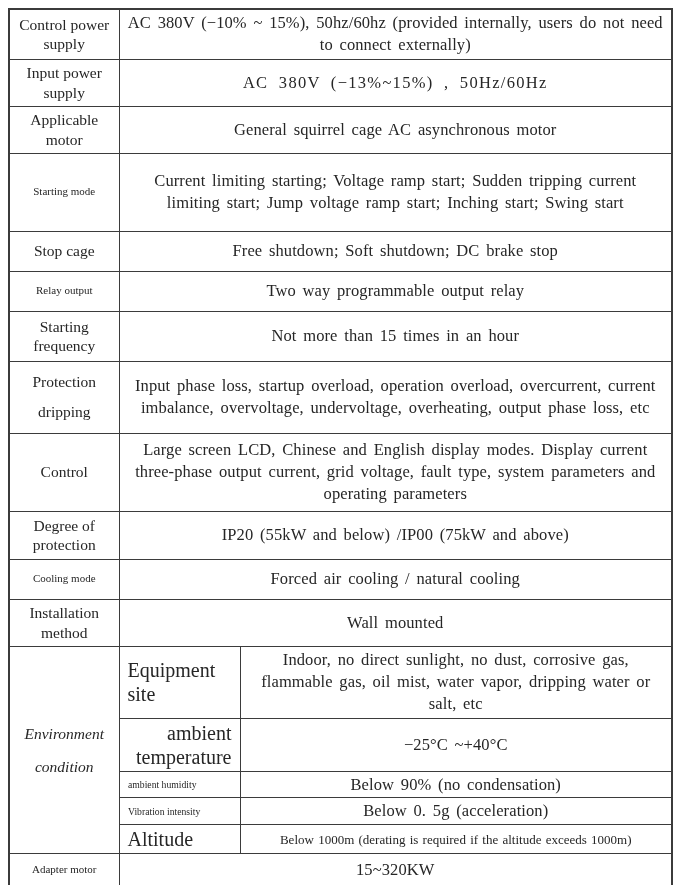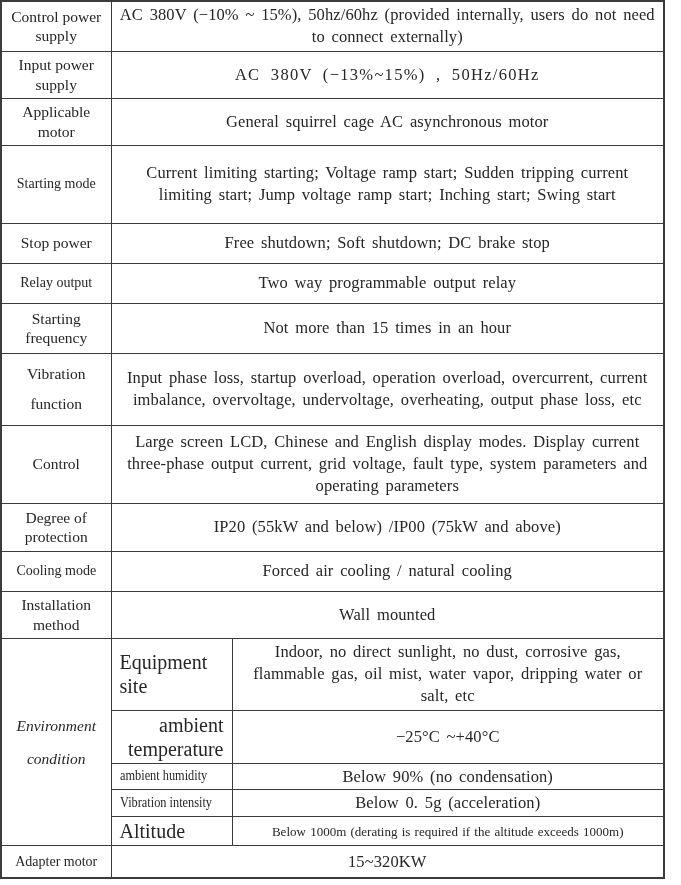--- a/index.html
+++ b/index.html
@@ -8,21 +8,21 @@
     --background:#ffffff;
   }
   *{box-sizing:border-box;}
   html,body{margin:0;padding:0;}
   body{
     width:681px;height:885px;overflow:hidden;
     background:var(--background);
     color:var(--text);
     font-family:"Liberation Serif","DejaVu Serif",serif;
   }
-  .page{width:681px;height:885px;}
+  .page{width:681px;height:885px;padding:8px;}
   table.spec{
     width:665px;
     border-collapse:collapse;
     table-layout:fixed;
     border:2.5px solid var(--border);
   }
   .spec td{
     border:1.5px solid var(--border);
     padding:2px 8px;
     overflow:hidden;
@@ -48,21 +48,21 @@
   .con{
     text-align:center;
     vertical-align:middle;
     font-size:16.5px;
     line-height:1.33;
     word-spacing:2.5px;
     letter-spacing:0.1px;
   }
   .spaced{letter-spacing:1.3px;word-spacing:5px;}
   .small{font-size:13px;word-spacing:1px;letter-spacing:0;margin-top:28px;}
-  .smalllab{font-size:14px;}
+  .smalllab{font-size:11px;}
   .nowrap{white-space:nowrap;}
   .spread{line-height:1.95;}
   .envspread{line-height:2.15;font-style:italic;}
   .cond{
     display:inline-block;
     transform:scaleX(0.88);
     transform-origin:left center;
     white-space:nowrap;
   }
   
@@ -95,36 +95,36 @@
       <td class="lab">Applicable motor</td>
       <td class="con" colspan="2">General squirrel cage AC asynchronous motor</td>
     </tr>
 
     <tr class="h78">
       <td class="lab nowrap smalllab">Starting mode</td>
       <td class="con" colspan="2">Current limiting starting; Voltage ramp start; Sudden tripping current limiting start; Jump voltage ramp start; Inching start; Swing start</td>
     </tr>
 
     <tr class="h40">
-      <td class="lab nowrap">Stop power</td>
+      <td class="lab nowrap">Stop cage</td>
       <td class="con" colspan="2">Free shutdown; Soft shutdown; DC brake stop</td>
     </tr>
 
     <tr class="h40">
       <td class="lab nowrap smalllab">Relay output</td>
       <td class="con" colspan="2">Two way programmable output relay</td>
     </tr>
 
     <tr class="h50">
       <td class="lab">Starting frequency</td>
       <td class="con" colspan="2">Not more than 15 times in an hour</td>
     </tr>
 
     <tr class="h72">
-      <td class="lab spread">Vibration function</td>
+      <td class="lab spread">Protection dripping</td>
       <td class="con" colspan="2">Input phase loss, startup overload, operation overload, overcurrent, current imbalance, overvoltage, undervoltage, overheating, output phase loss, etc</td>
     </tr>
 
     <tr class="h78">
       <td class="lab">Control</td>
       <td class="con" colspan="2">Large screen LCD, Chinese and English display modes. Display current three-phase output current, grid voltage, fault type, system parameters and operating parameters</td>
     </tr>
 
     <tr class="h48">
       <td class="lab">Degree of protection</td>

